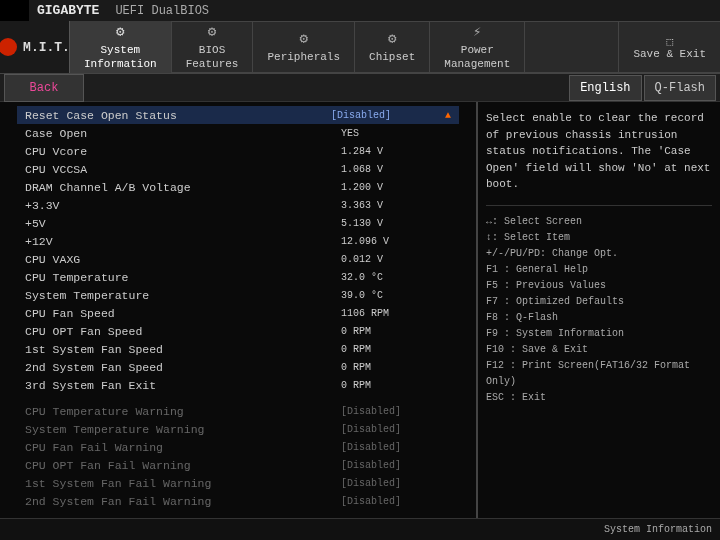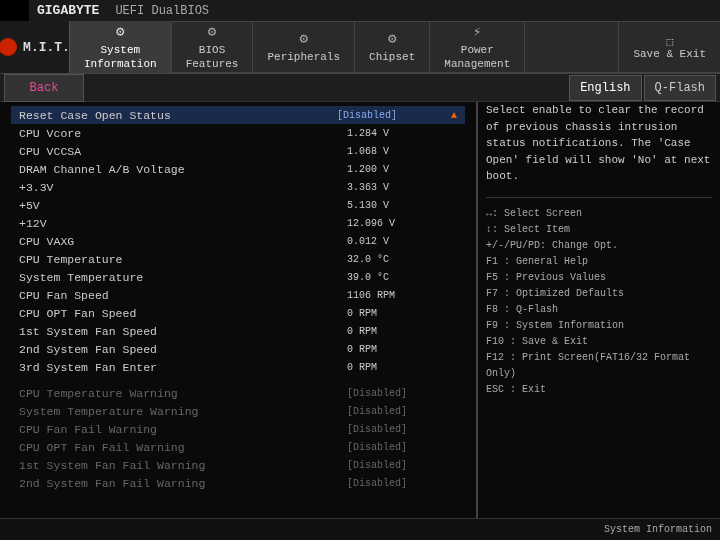--- a/index.html
+++ b/index.html
@@ -164,21 +164,21 @@
       height: calc(540px - 22px - 52px - 28px - 22px);
       
     }
 
     
     #left-panel {
       width: 478px;
       background: #0a0a0a;
       border-right: 2px solid #444;
       overflow-y: auto;
-      padding: 4px 11px;
+      padding: 4px 17px;
     }
     .row {
       display: flex;
       align-items: center;
       padding: 1px 8px;
       min-height: 18px;
     }
     .row.selected {
       background: #1a2a4a;
     }
@@ -208,21 +208,21 @@
     .scroll-arrow {
       color: #ff6600;
       font-size: 10px;
       margin-left: 4px;
     }
 
     
     #right-panel {
       width: 242px;
       background: #0a0a0a;
-      padding: 0 8px;
+      padding: 8px 8px;
       font-size: 11px;
     }
     .help-text {
       color: #ccc;
       line-height: 1.5;
       margin-bottom: 12px;
     }
     .divider {
       border-top: 1px solid #333;
       margin: 8px 0;
@@ -311,20 +311,24 @@
 <div id="main">
 
   <div id="left-panel">
 
   <div class="row selected">
         <span class="row-label">Reset Case Open Status</span>
         <span class="row-value bracketed">[Disabled]</span>
         <span class="scroll-arrow">▲</span>
       </div>
       <div class="row">
+        <span class="row-label">Case Open</span>
+        <span class="row-value">YES</span>
+      </div>
+      <div class="row">
         <span class="row-label">CPU Vcore</span>
         <span class="row-value">1.284 V</span>
       </div>
       <div class="row">
         <span class="row-label">CPU VCCSA</span>
         <span class="row-value">1.068 V</span>
       </div>
       <div class="row">
         <span class="row-label">DRAM Channel A/B Voltage</span>
         <span class="row-value">1.200 V</span>
@@ -363,21 +367,21 @@
       </div>
       <div class="row">
         <span class="row-label">1st System Fan Speed</span>
         <span class="row-value">0 RPM</span>
       </div>
       <div class="row">
         <span class="row-label">2nd System Fan Speed</span>
         <span class="row-value">0 RPM</span>
       </div>
       <div class="row">
-        <span class="row-label">3rd System Fan Enter</span>
+        <span class="row-label">3rd System Fan Exit</span>
         <span class="row-value">0 RPM</span>
       </div>
       <div class="row-spacer"></div>
       <div class="row disabled-row">
         <span class="row-label">CPU Temperature Warning</span>
         <span class="row-value bracketed">[Disabled]</span>
       </div>
       <div class="row disabled-row">
         <span class="row-label">System Temperature Warning</span>
         <span class="row-value bracketed">[Disabled]</span>

